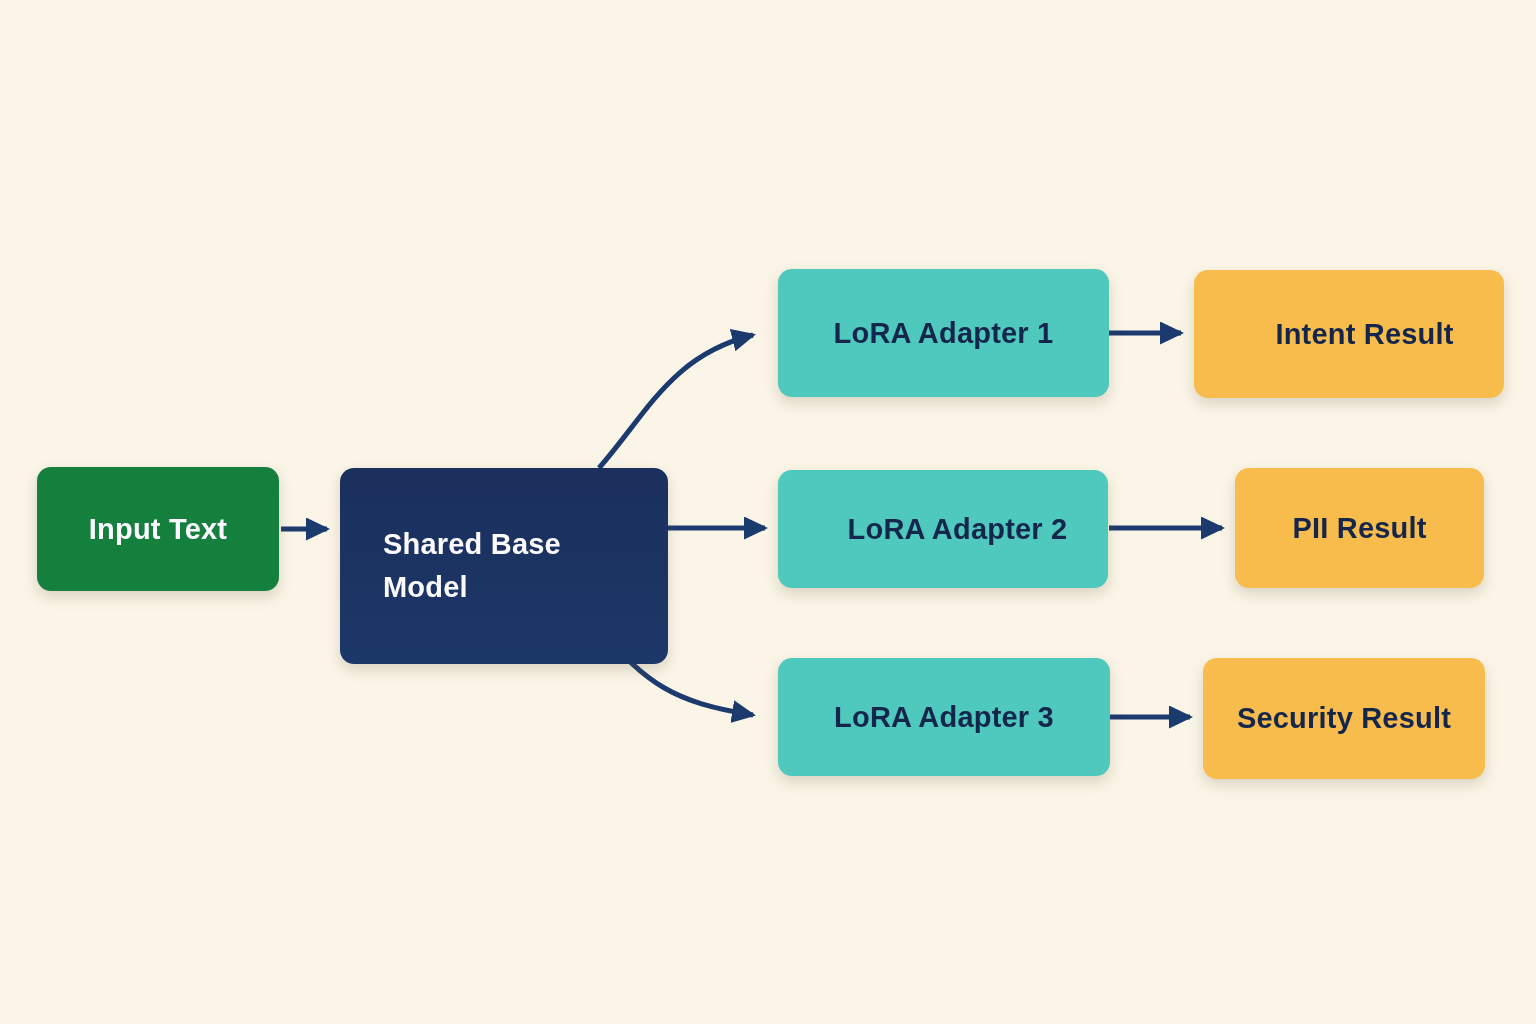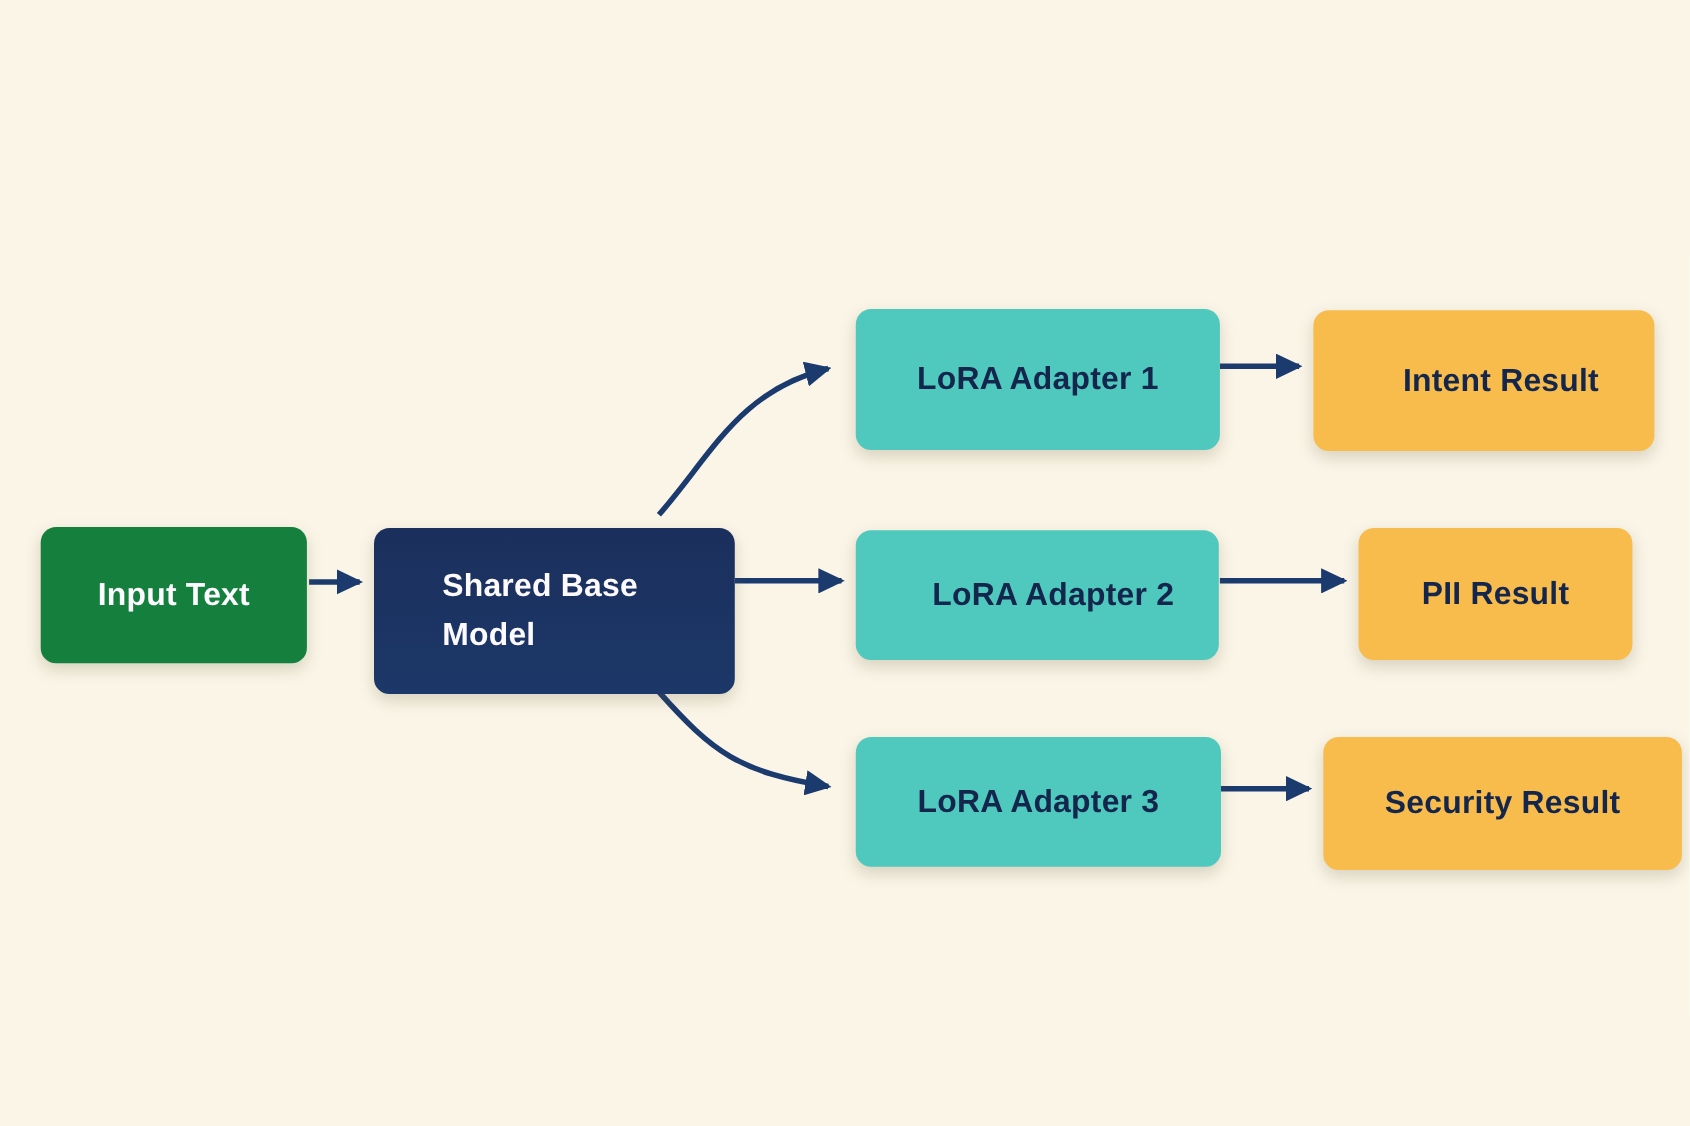--- a/index.html
+++ b/index.html
@@ -27,53 +27,52 @@
     display: flex;
     align-items: center;
     justify-content: center;
     border-radius: 14px;
     box-sizing: border-box;
     font-weight: 700;
     font-size: 29px;
     letter-spacing: 0.2px;
     box-shadow: 0 6px 14px rgba(105, 90, 60, 0.22);
     text-align: center;
-    margin-top: 12px;
   }
   .node-input {
     left: 37px;  top: 467px;  width: 242px; height: 124px;
     background: #15803d;
     color: #FCFAFE;
   }
   .node-base {
-    left: 340px; top: 468px;  width: 328px; height: 151px;
+    left: 340px; top: 468px;  width: 328px; height: 196px;
     background: linear-gradient(180deg, #1B2F5C 0%, #1C3868 100%);
     color: #FCFAFE;
     justify-content: flex-start;
-    padding-left: 62px;
+    padding-left: 43px;
     text-align: left;
   }
   .node-base .label {
     max-width: 205px;
     line-height: 1.5;
   }
   .node-adapter {
     background: #4FC8BE;
     color: #14264C;
   }
   .node-adapter1 { left: 778px;  top: 269px; width: 331px; height: 128px; }
   .node-adapter2 { left: 778px;  top: 470px; width: 330px; height: 118px; padding-left: 29px; }
   .node-adapter3 { left: 778px;  top: 658px; width: 332px; height: 118px; }
   .node-result {
     background: #F8BC4D;
     color: #14264C;
   }
   .node-result1 { left: 1194px; top: 270px; width: 310px; height: 128px; padding-left: 31px; }
   .node-result2 { left: 1235px; top: 468px; width: 249px; height: 120px; }
-  .node-result3 { left: 1203px; top: 658px; width: 326px; height: 121px; }
+  .node-result3 { left: 1203px; top: 658px; width: 282px; height: 121px; }
 </style>
 </head>
 <body>
 
 <div class="canvas">
 
   <svg class="edges" viewBox="0 0 1536 1024" xmlns="http://www.w3.org/2000/svg">
     <defs>
       <marker id="arrowhead" markerWidth="4.8" markerHeight="4.6" refX="4.2" refY="2.3" orient="auto" markerUnits="strokeWidth">
         <path d="M0,0 L4.8,2.3 L0,4.6 Z" fill="#1B3A6E"></path>

